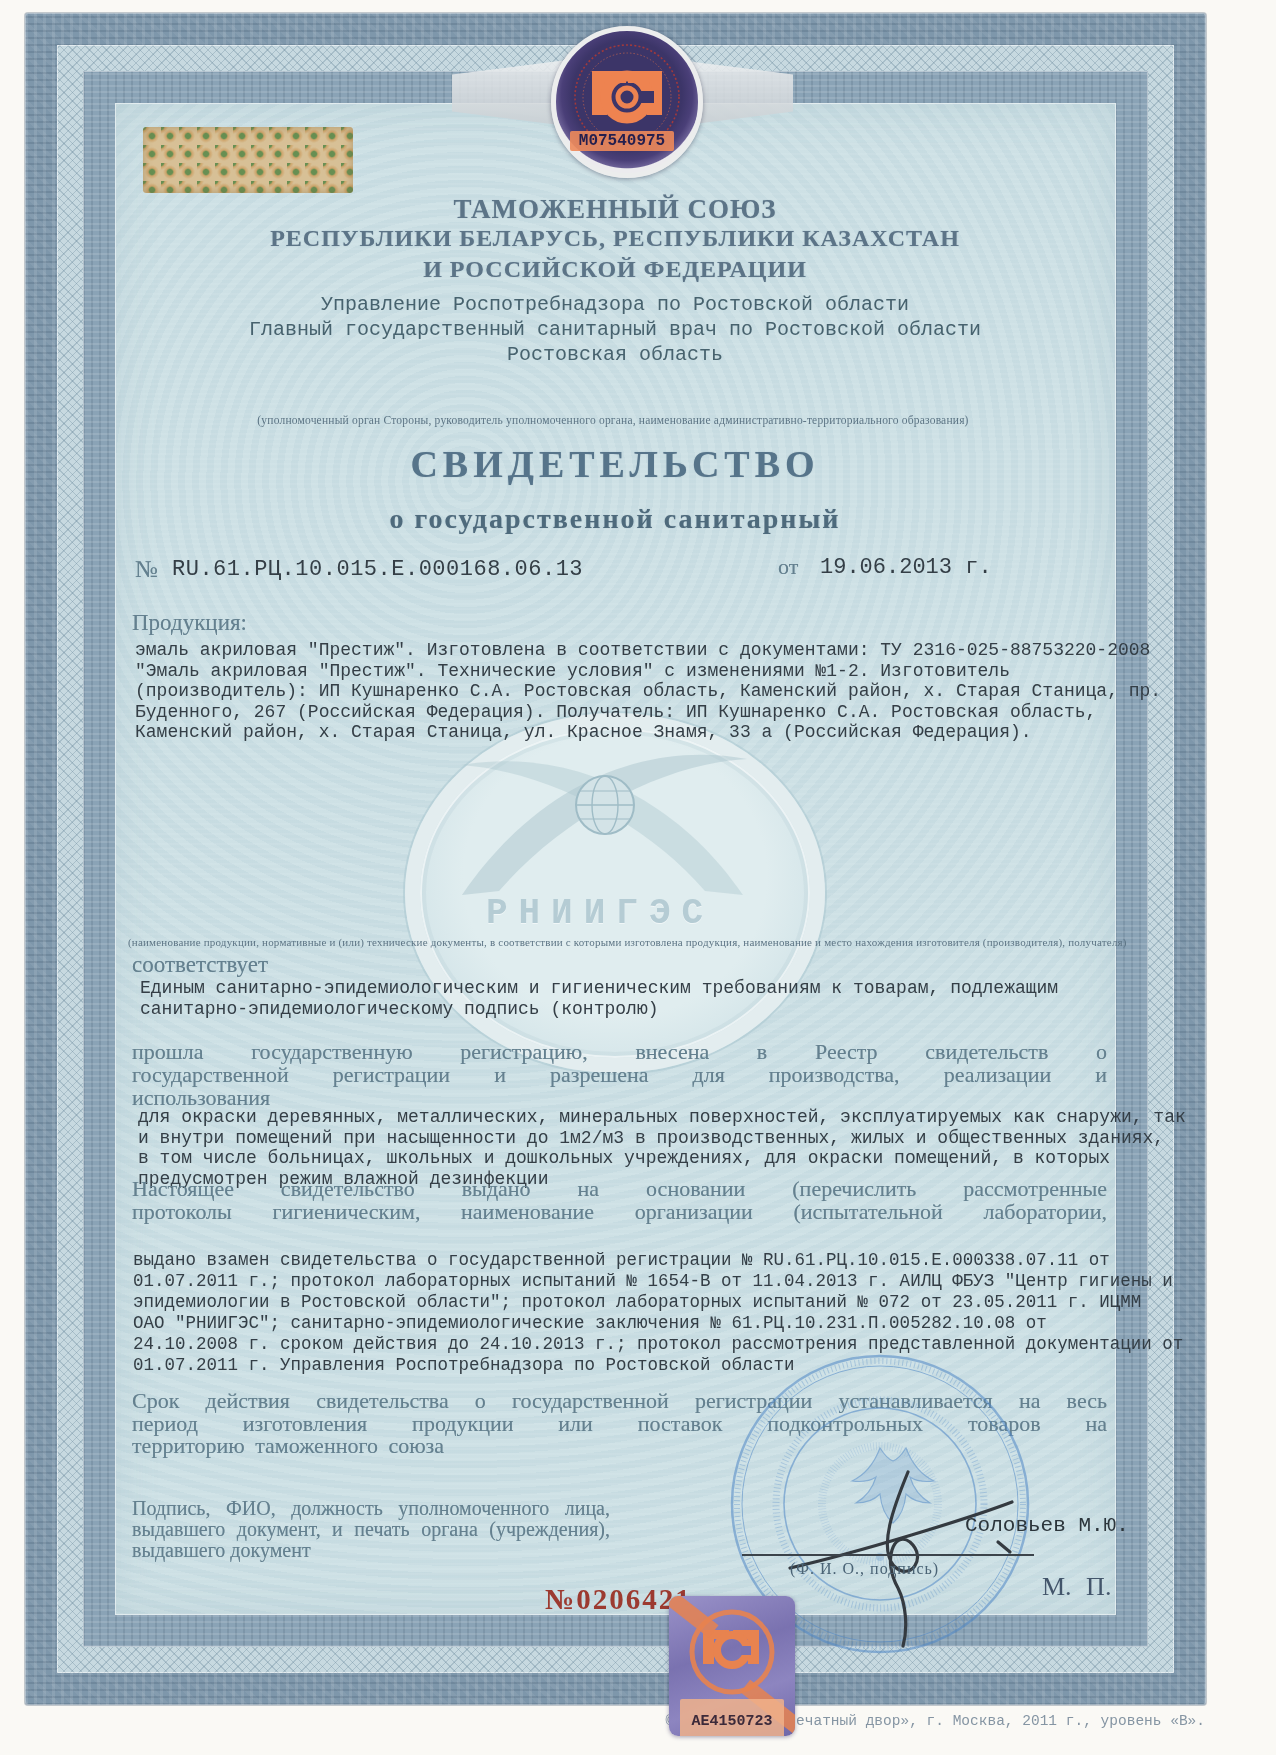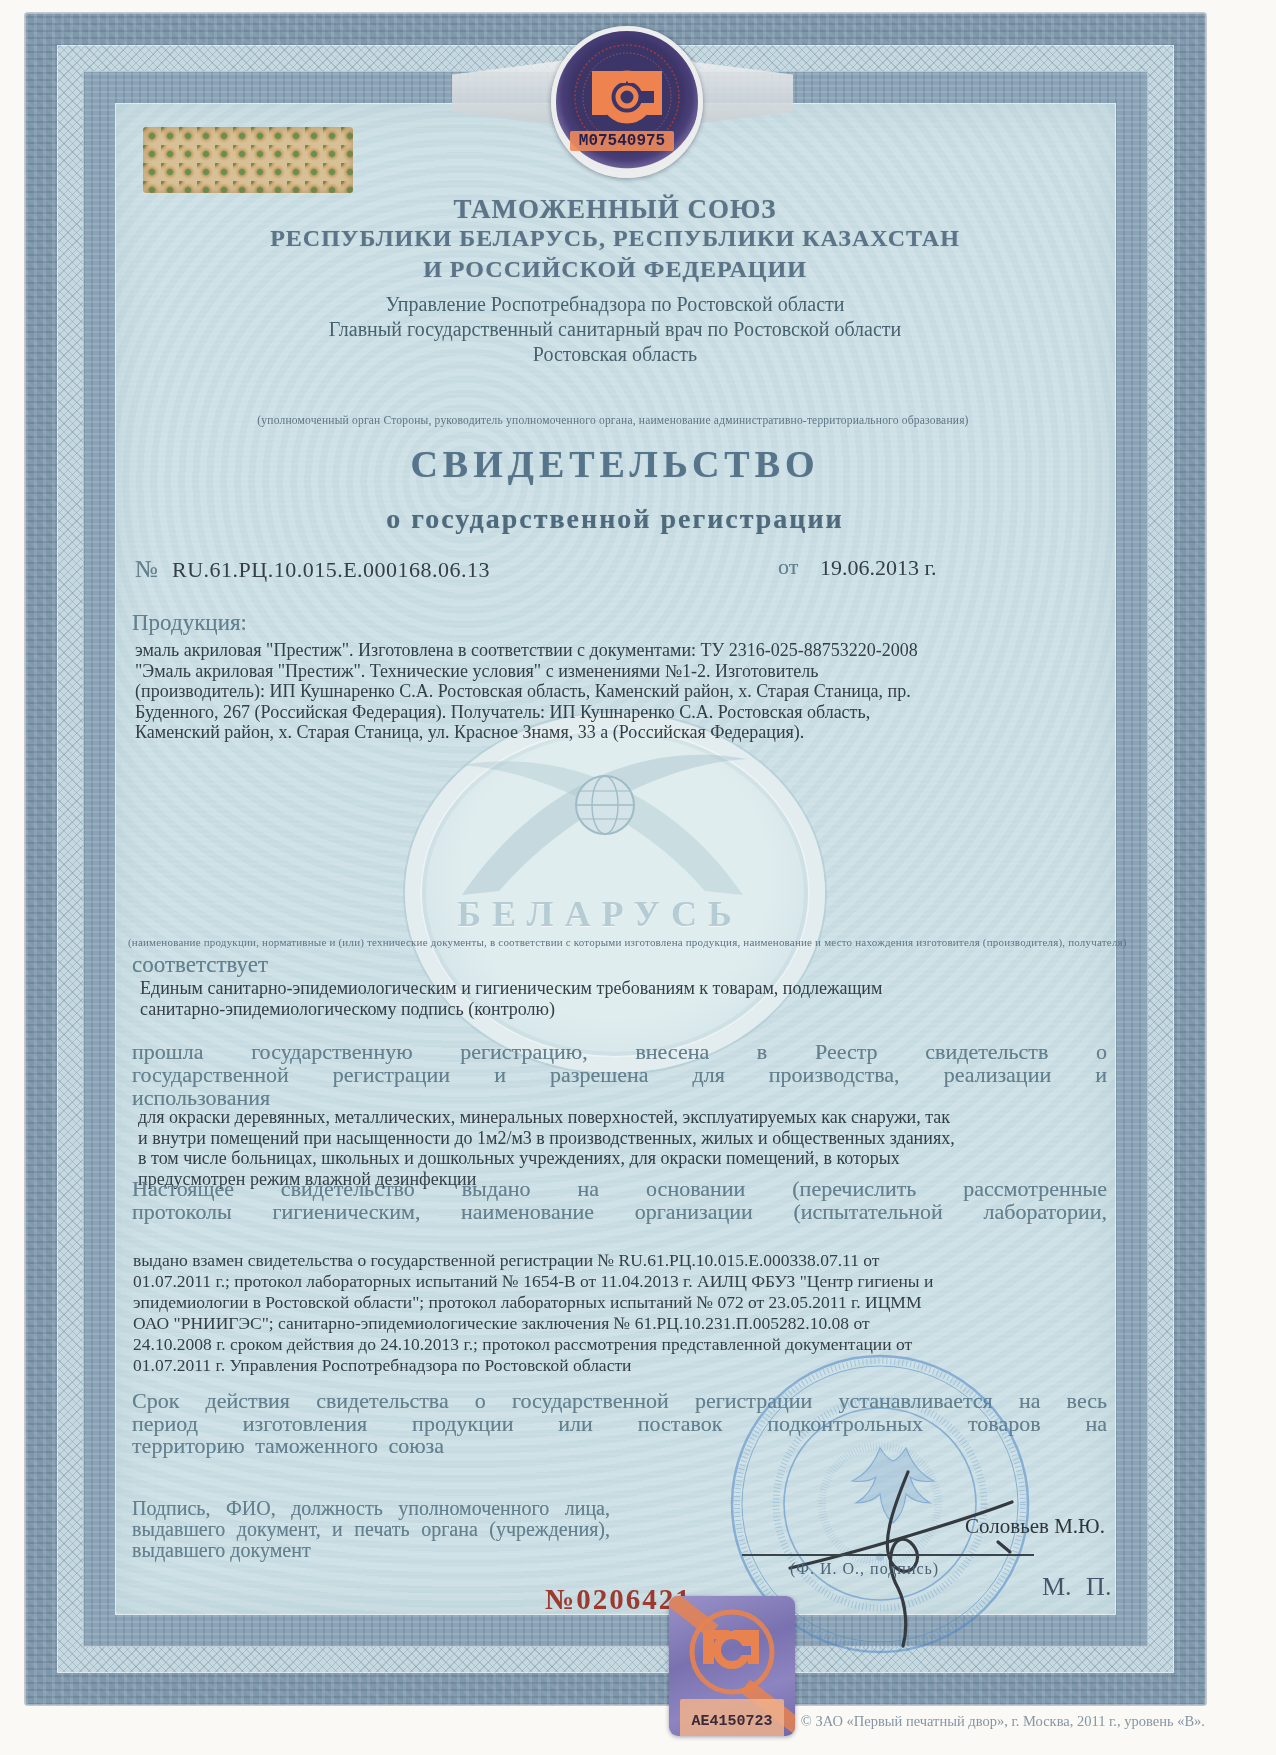--- a/index.html
+++ b/index.html
@@ -1,20 +1,20 @@
 <!DOCTYPE html>
 <html><head>
 <meta charset="utf-8">
 <style>
   html,body{margin:0;padding:0;background:#e8e6e0;}
   .page{position:relative;width:1276px;height:1755px;background:#faf9f5;overflow:hidden;
         font-family:"Liberation Sans","DejaVu Sans",sans-serif;}
   .abs{position:absolute;}
   .serif{font-family:Liberation Serif, serif;}
-  .sans{font-family:Liberation Serif, serif;}
+  .sans{font-family:Liberation Mono, monospace;}
 
   
   .cert{position:absolute;left:25px;top:13px;width:1181px;height:1692px;
         background-color:#7e97ab;border-radius:3px;
         background-image:
           repeating-linear-gradient(90deg, rgba(255,255,255,.10) 0 3px, transparent 3px 9px),
           repeating-linear-gradient(0deg, rgba(22,44,66,.14) 0 2px, transparent 2px 7px),
           repeating-linear-gradient(45deg, rgba(255,255,255,.05) 0 4px, transparent 4px 11px);
         box-shadow:0 0 0 1px rgba(90,110,130,.35), inset 0 0 0 1px rgba(255,255,255,.35);}
   .band-mid{position:absolute;inset:32px;background-color:#c7d9e0;
@@ -122,21 +122,21 @@
 
   <div class="abs serif hdr-serif" style="top:194px;font-size:27px;">ТАМОЖЕННЫЙ СОЮЗ</div>
   <div class="abs serif hdr-serif" style="top:225px;font-size:24px;">РЕСПУБЛИКИ БЕЛАРУСЬ, РЕСПУБЛИКИ КАЗАХСТАН</div>
   <div class="abs serif hdr-serif" style="top:256px;font-size:24px;">И РОССИЙСКОЙ ФЕДЕРАЦИИ</div>
   <div class="abs sans hdr-sans" style="top:293px;">Управление Роспотребнадзора по Ростовской области</div>
   <div class="abs sans hdr-sans" style="top:318px;">Главный государственный санитарный врач по Ростовской области</div>
   <div class="abs sans hdr-sans" style="top:343px;">Ростовская область</div>
   <div class="abs serif tiny-note" style="top:414px;left:113px;width:1000px;text-align:center;">(уполномоченный орган Стороны, руководитель уполномоченного органа, наименование административно-территориального образования)</div>
 
   <div class="abs serif hdr-serif title-main" style="top:442px;">СВИДЕТЕЛЬСТВО</div>
-  <div class="abs serif hdr-serif title-sub" style="top:503px;">о государственной регистрации</div>
+  <div class="abs serif hdr-serif title-sub" style="top:503px;">о государственной санитарный</div>
 
   <div class="abs serif form-serif z4" style="left:135px;top:556px;font-size:24px;">№</div>
   <div class="abs sans typed z4" style="left:172px;top:560px;font-size:22px;letter-spacing:.5px;">RU.61.РЦ.10.015.Е.000168.06.13</div>
   <div class="abs serif form-serif z4" style="left:778px;top:554px;font-size:22px;">от</div>
   <div class="abs sans typed z4" style="left:820px;top:558px;font-size:22px;">19.06.2013 г.</div>
 
   <div class="abs serif form-serif z4" style="left:132px;top:610px;font-size:23px;">Продукция:</div>
   <div class="abs sans typed z4" style="left:135px;top:640px;width:980px;">
     <div>эмаль акриловая "Престиж". Изготовлена в соответствии с документами: ТУ 2316-025-88753220-2008</div>
     <div>"Эмаль акриловая "Престиж". Технические условия" с изменениями №1-2. Изготовитель</div>
@@ -148,21 +148,21 @@
   <div class="abs wm-oval"></div>
   <svg class="abs" style="left:447px;top:733px;z-index:1;" width="310" height="170" viewBox="0 0 310 170">
     <path d="M 15 162 C 95 45, 205 8, 300 26 C 218 30, 118 82, 52 158 Z" fill="#abc5ce" opacity="0.5"></path>
     <path d="M 296 162 C 228 62, 120 14, 14 32 C 98 38, 198 88, 258 158 Z" fill="#abc5ce" opacity="0.4"></path>
     <circle cx="158" cy="72" r="29" fill="#d3e3e7" stroke="#9fbcc6" stroke-width="2"></circle>
     <ellipse cx="158" cy="72" rx="13" ry="29" fill="none" stroke="#9fbcc6" stroke-width="1.4"></ellipse>
     <line x1="129" y1="72" x2="187" y2="72" stroke="#9fbcc6" stroke-width="1.4"></line>
     <line x1="133" y1="58" x2="183" y2="58" stroke="#9fbcc6" stroke-width="1.2"></line>
     <line x1="133" y1="86" x2="183" y2="86" stroke="#9fbcc6" stroke-width="1.2"></line>
   </svg>
-  <div class="abs sans wm-text">БЕЛАРУСЬ</div>
+  <div class="abs sans wm-text">РНИИГЭС</div>
 
   <div class="abs serif tiny-note z4" style="left:128px;top:936px;font-size:11px;">(наименование продукции, нормативные и (или) технические документы, в соответствии с которыми изготовлена продукция, наименование и место нахождения изготовителя (производителя), получателя)</div>
 
   <div class="abs serif form-serif z4" style="left:132px;top:952px;font-size:23px;">соответствует</div>
   <div class="abs sans typed z4" style="left:140px;top:978px;line-height:21px;">
     <div>Единым санитарно-эпидемиологическим и гигиеническим требованиям к товарам, подлежащим</div>
     <div>санитарно-эпидемиологическому подпись (контролю)</div>
   </div>
 
   <div class="abs serif form-serif jpar z4" style="left:132px;top:1040px;width:975px;font-size:22px;line-height:23px;">

